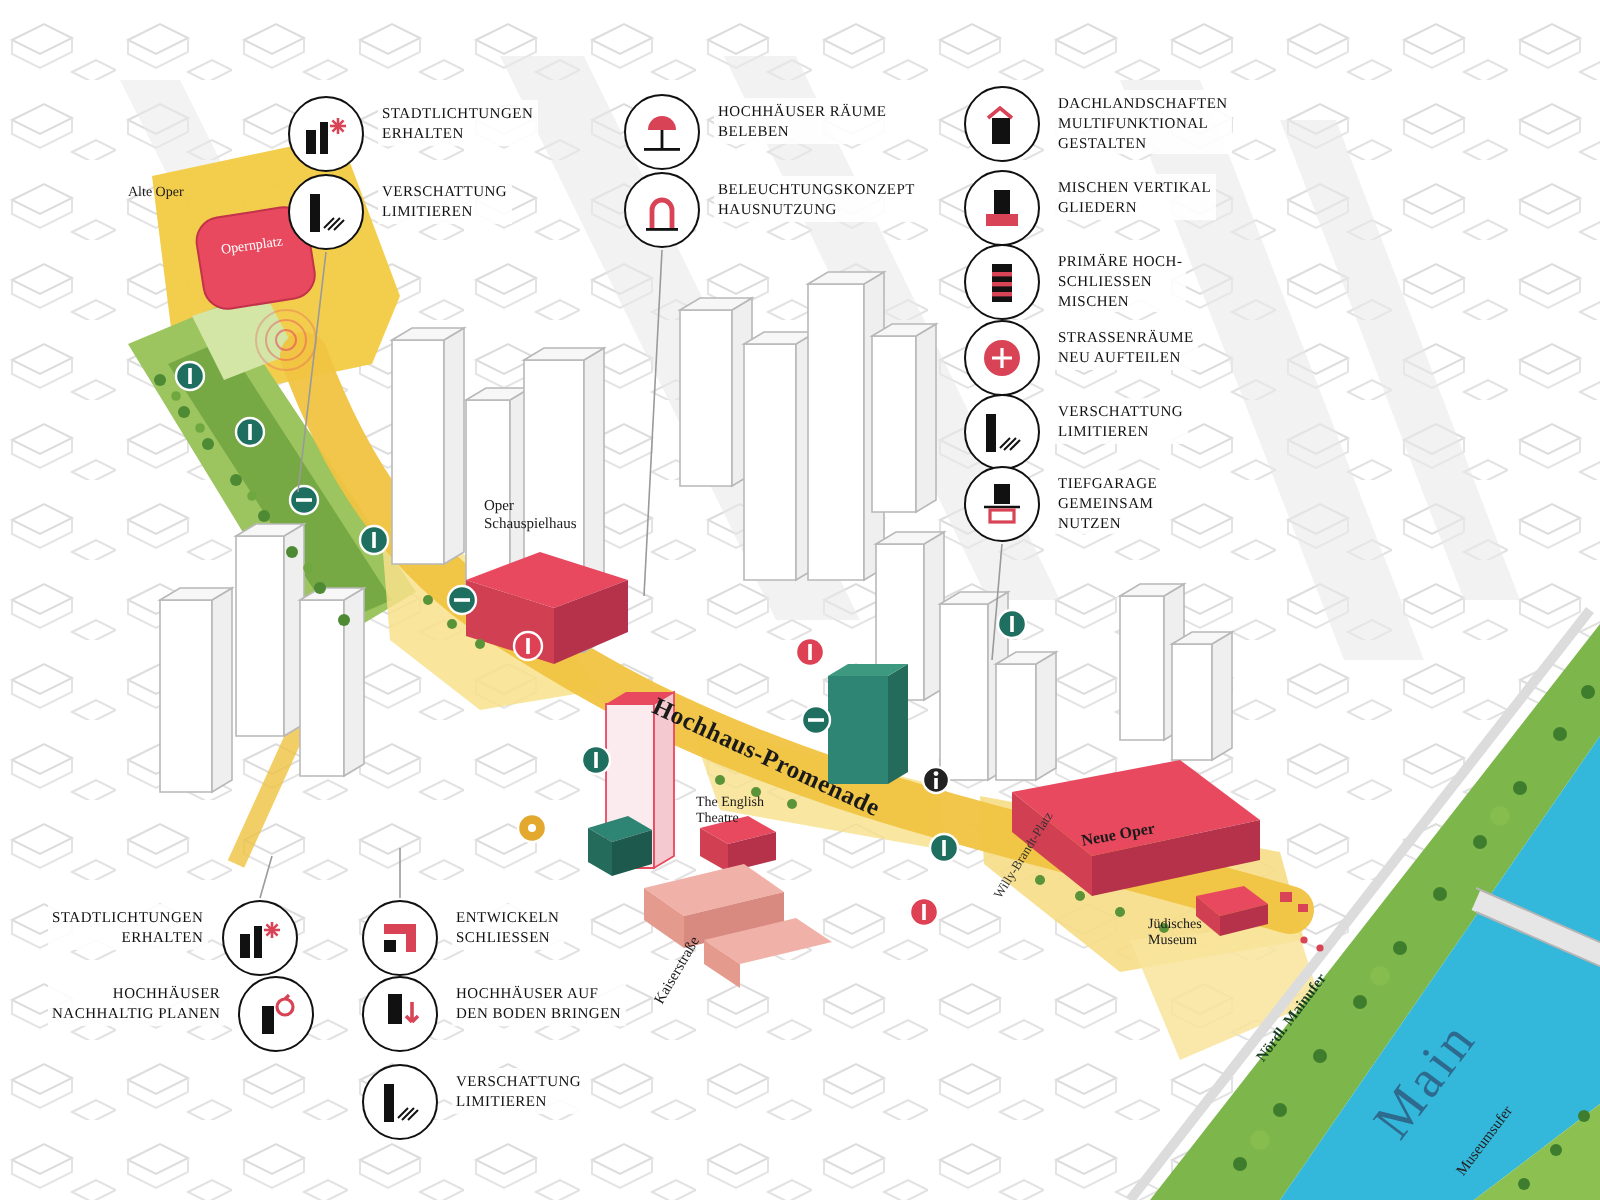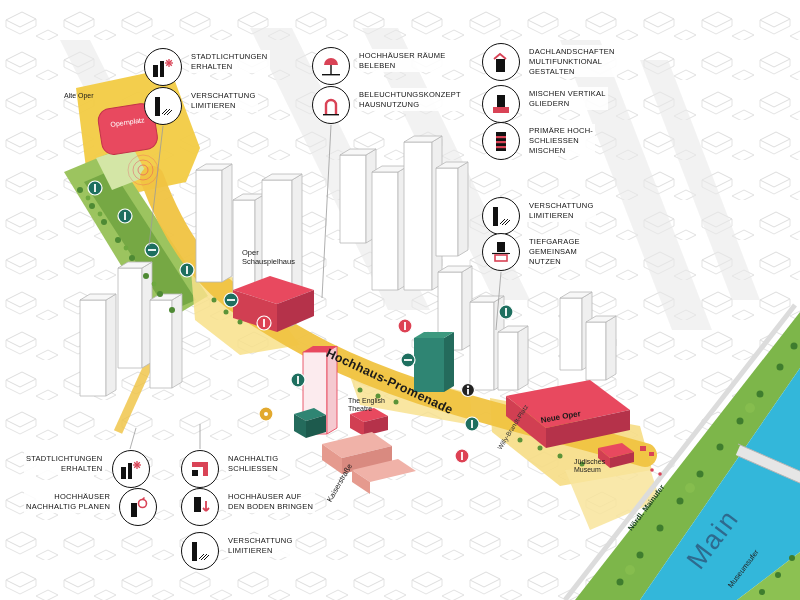--- a/index.html
+++ b/index.html
@@ -1,17 +1,17 @@
 <!DOCTYPE html>
 <html><head>
 <meta charset="utf-8">
 <style>
   html,body{margin:0;padding:0;background:#fff;}
   .stage{position:relative;width:800px;height:600px;overflow:hidden;background:#fff;
-         font-family:Liberation Sans, sans-serif;}
+         font-family:Liberation Serif, serif;}
   .map-svg{position:absolute;left:0;top:0;}
 
   
   .legend-item{position:absolute;display:flex;gap:7px;align-items:flex-start;}
   .legend-item.rev{flex-direction:row-reverse;}
   .licon{width:38px;height:38px;border-radius:50%;background:#fff;border:1.6px solid #111;
          box-sizing:border-box;flex:none;display:flex;align-items:center;justify-content:center;}
   .llabel{font-size:7.5px;line-height:1.3;font-weight:500;letter-spacing:.25px;color:#111;
           white-space:pre-line;padding:2px 2px 1px 2px;background:rgba(255,255,255,.88);
           max-width:100px;margin-top:2px;}
@@ -418,20 +418,30 @@
           <rect x="7" y="3" width="10" height="19" fill="#111"></rect>
           <rect x="7" y="7" width="10" height="2.2" fill="#d94356"></rect>
           <rect x="7" y="12" width="10" height="2.2" fill="#d94356"></rect>
           <rect x="7" y="17" width="10" height="2.2" fill="#d94356"></rect>
         </svg>
   </span>
   <span class="llabel">PRIMÄRE HOCH-
 SCHLIESSEN
 MISCHEN</span>
 </div>
+<div class="legend-item" style="left:482px;top:160px">
+  <span class="licon">
+    <svg width="24" height="24" viewBox="0 0 24 24">
+          <circle cx="12" cy="12" r="9" fill="#d94356"></circle>
+          <path d="M12,7 v10 M7,12 h10" stroke="#fff" stroke-width="1.6"></path>
+        </svg>
+  </span>
+  <span class="llabel">STRASSENRÄUME
+NEU AUFTEILEN</span>
+</div>
 <div class="legend-item" style="left:482px;top:197px">
   <span class="licon">
     <svg width="24" height="24" viewBox="0 0 24 24">
           <rect x="4" y="3" width="5" height="19" fill="#111"></rect>
           <g stroke="#111" stroke-width="1">
             <line x1="11" y1="20" x2="16" y2="15"></line>
             <line x1="13" y1="21" x2="19" y2="15"></line>
             <line x1="16" y1="21" x2="21" y2="16"></line>
           </g>
         </svg>
@@ -480,21 +490,21 @@
 NACHHALTIG PLANEN</span>
 </div>
 
 <div class="legend-item" style="left:181px;top:450px">
   <span class="licon">
     <svg width="24" height="24" viewBox="0 0 24 24">
           <path d="M4,5 h16 v14 h-5 v-9 h-11 z" fill="#d94356"></path>
           <rect x="4" y="13" width="6" height="6" fill="#111"></rect>
         </svg>
   </span>
-  <span class="llabel">NACHHALTIG
+  <span class="llabel">ENTWICKELN
 SCHLIESSEN</span>
 </div>
 <div class="legend-item" style="left:181px;top:488px">
   <span class="licon">
     <svg width="24" height="24" viewBox="0 0 24 24">
           <rect x="6" y="2" width="7" height="15" fill="#111"></rect>
           <path d="M18,6 v10 M18,16 l-3,-3 M18,16 l3,-3" stroke="#d94356" stroke-width="1.8" fill="none"></path>
         </svg>
   </span>
   <span class="llabel">HOCHHÄUSER AUF

